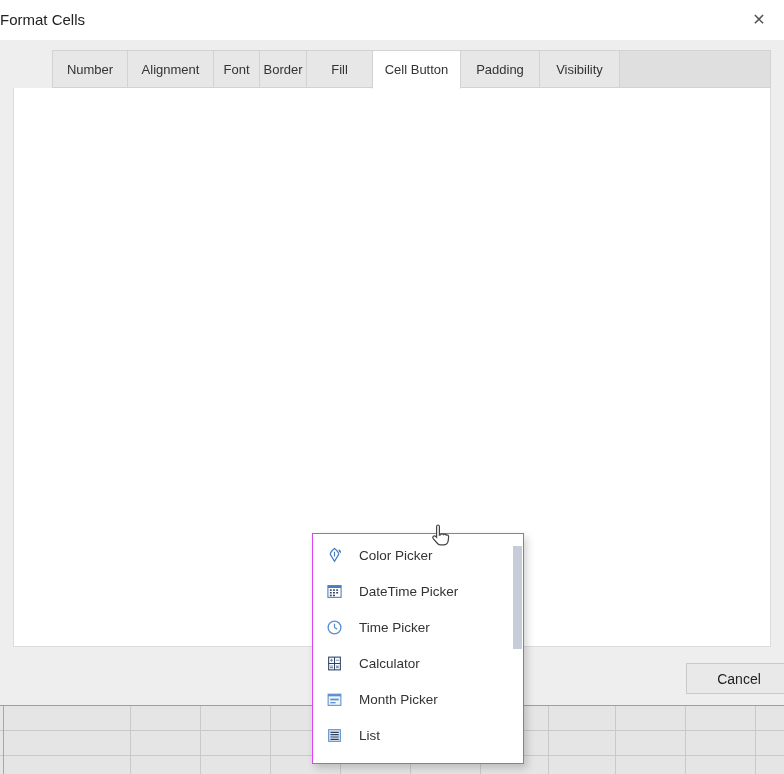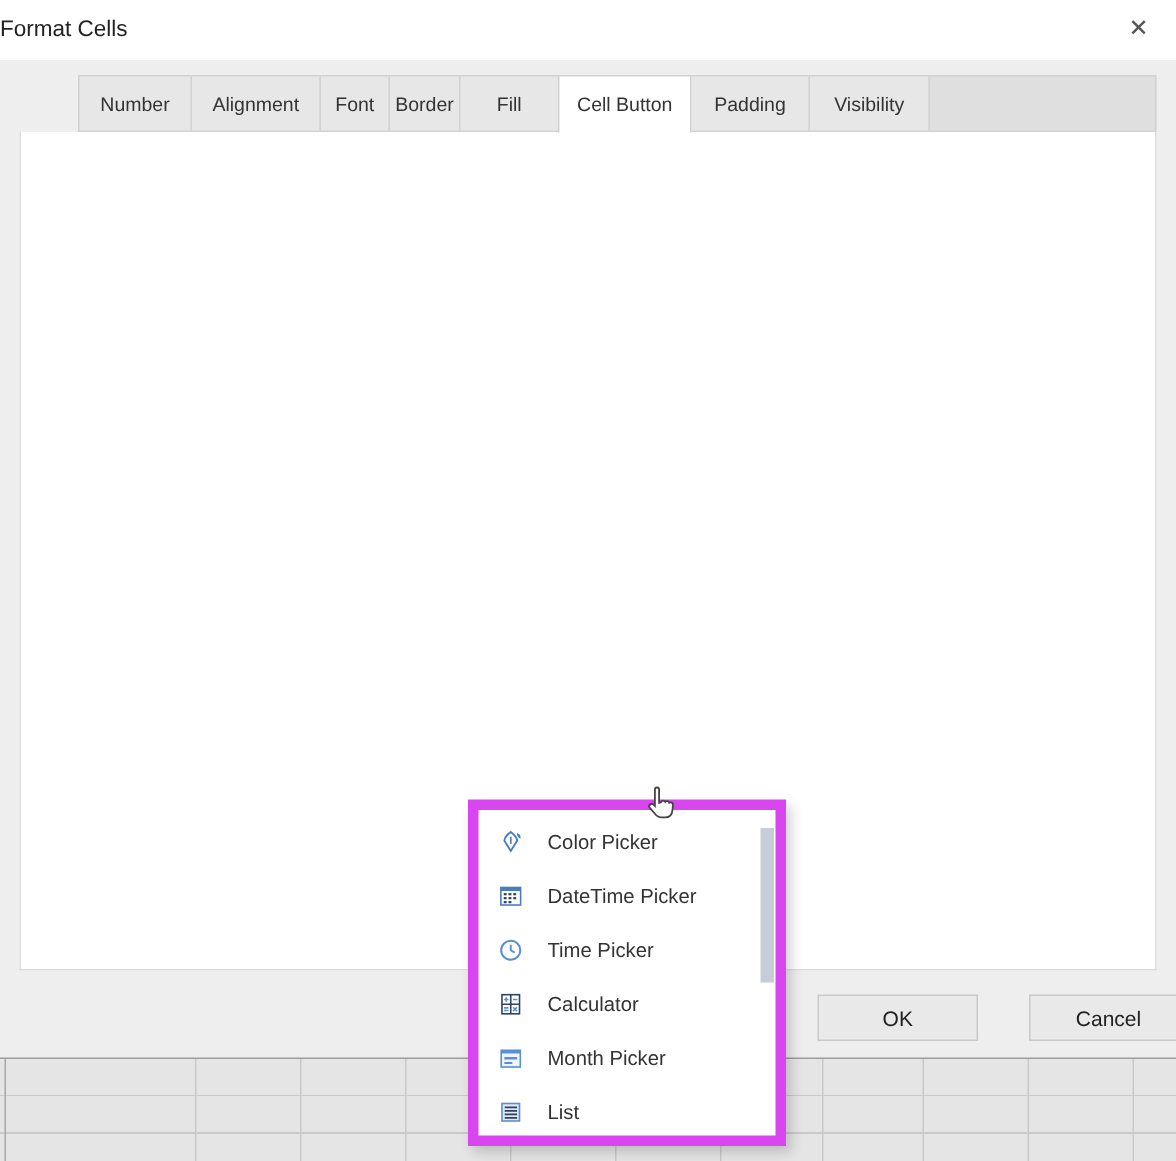--- a/index.html
+++ b/index.html
@@ -74,21 +74,21 @@
     display:flex; align-items:center; justify-content:center; font-size:14px; color:#222; }
 
   
   .sheet { left:0; top:705px; width:784px; height:69px; background:#e5e5e5; border-top:1px solid #9e9e9e;
     background-image:repeating-linear-gradient(to bottom, transparent 0px, transparent 24px, #c9c9c9 24px, #c9c9c9 25px); }
   .vline { position:absolute; top:706px; height:68px; width:1px; background:#c9c9c9; }
   .vline.strong { background:#a8a8a8; }
 
   
   .popup { left:312px; top:533px; width:212px; height:231px; background:#ffffff;
-    border:7px solid #d946ef; box-shadow:3px 4px 8px rgba(0,0,0,0.18); z-index:50; overflow:hidden; }
+    border:1px solid #d946ef; box-shadow:3px 4px 8px rgba(0,0,0,0.18); z-index:50; overflow:hidden; }
   .popup .item { height:36px; display:flex; align-items:center; gap:16px; padding-left:13px; }
   .popup .item .ic { width:17px; height:17px; flex:0 0 17px; }
   .popup .item .it-label { font-size:13.5px; color:#333; }
   .popup .scroll-thumb { position:absolute; right:1px; top:12px; width:9px; height:103px; background:#c6ccd8; }
 
   .cursor { left:429px; top:523px; width:24px; height:28px; z-index:60; }
 </style>
 </head>
 <body>
 
@@ -251,21 +251,20 @@
     </span>
   </div>
 
   <div class="groupbox">
     <span class="legend">Preview</span>
     <div class="previewbox">
       <span class="tri-down"></span>
     </div>
   </div>
 
-  <div class="abs footbtn" style="left:545px;width:107px;">OK</div>
   <div class="abs footbtn" style="left:662px;width:106px;margin-left:24px;">Cancel</div>
 
   <div class="abs sheet"></div>
   <div class="vline strong" style="left:3px;"></div>
   <div class="vline" style="left:130px;"></div>
   <div class="vline" style="left:200px;"></div>
   <div class="vline" style="left:270px;"></div>
   <div class="vline" style="left:340px;"></div>
   <div class="vline" style="left:410px;"></div>
   <div class="vline" style="left:480px;"></div>

